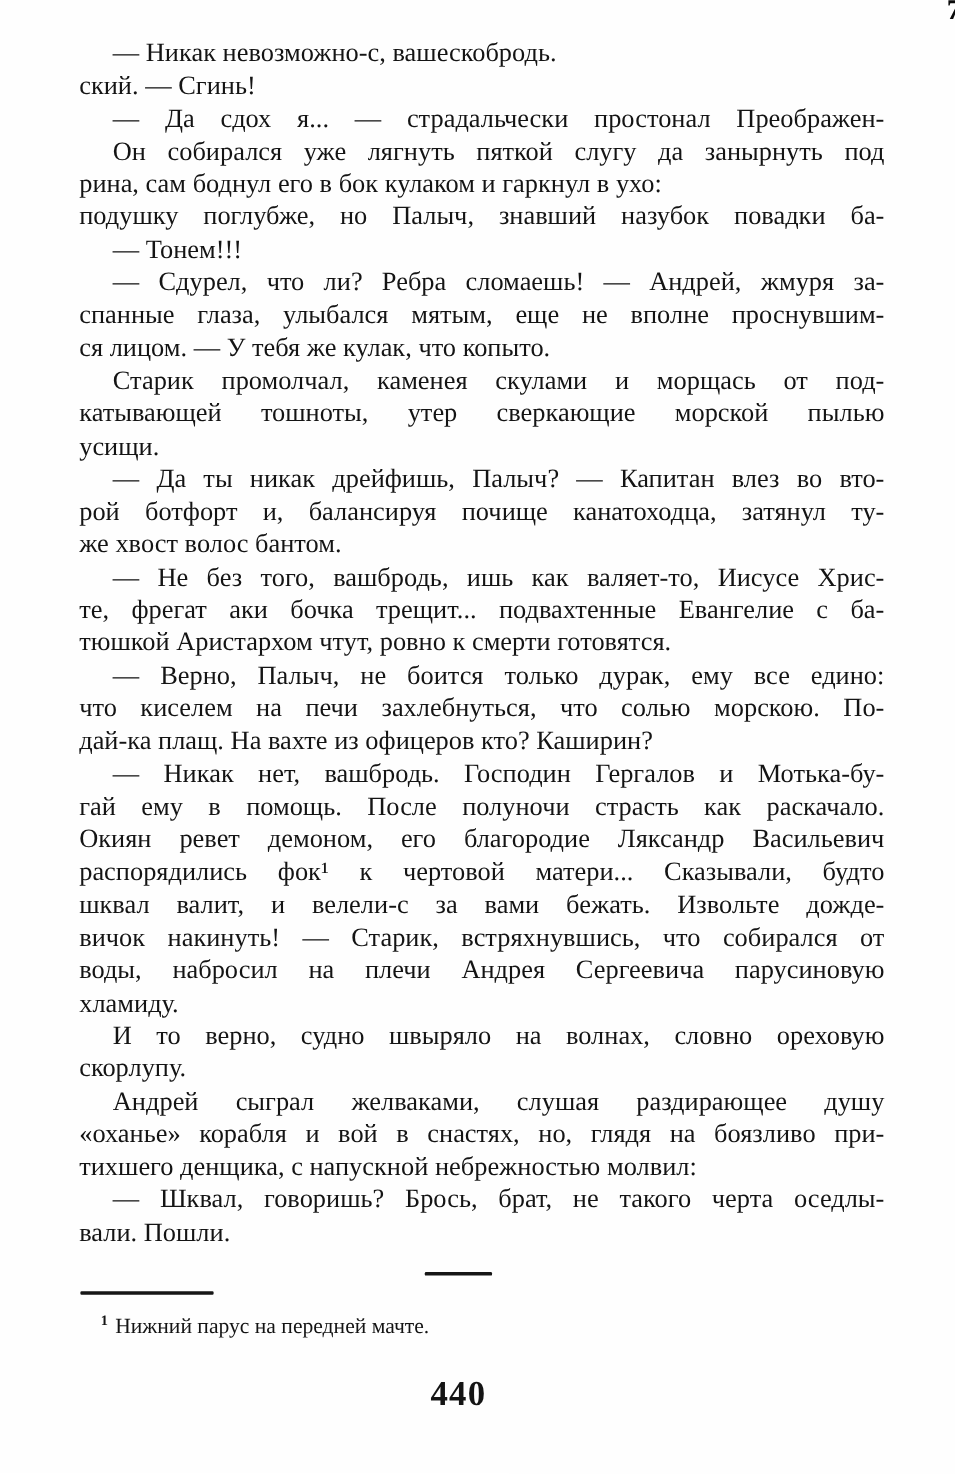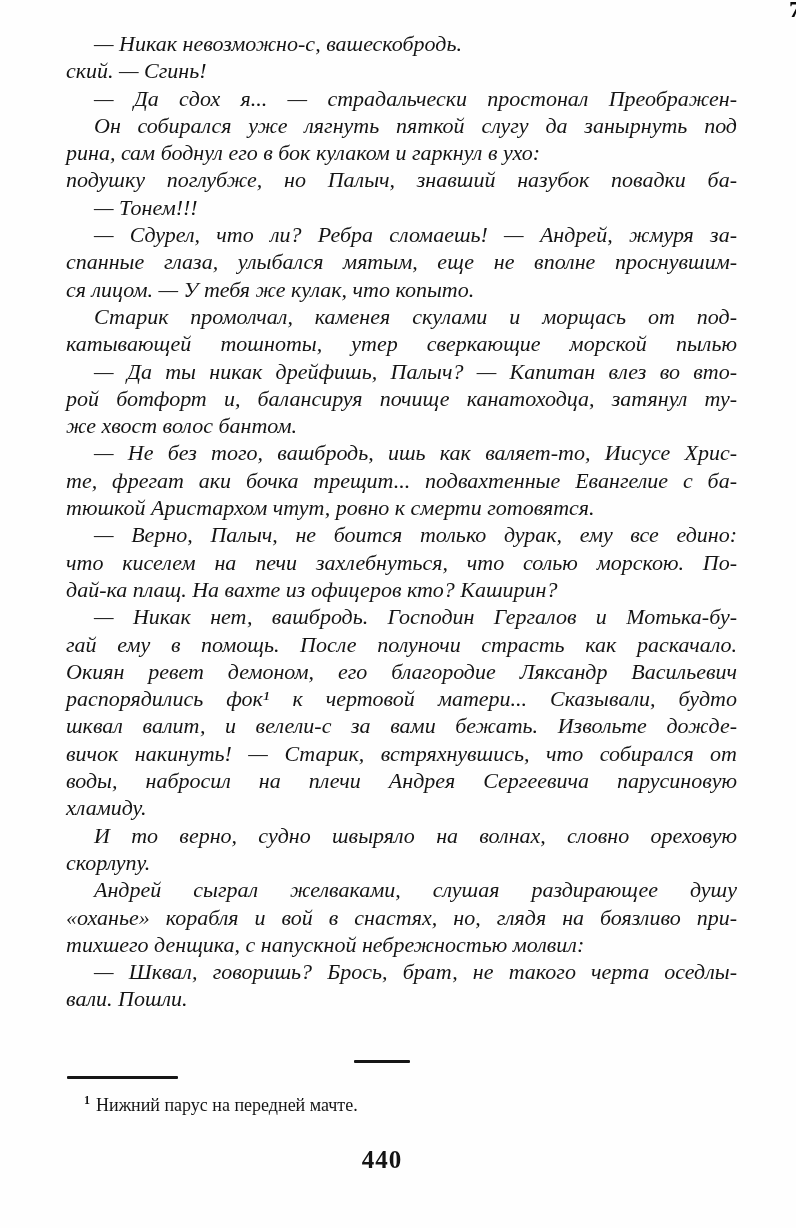--- a/index.html
+++ b/index.html
@@ -17,21 +17,21 @@
     color: #141414;
   }
   .text-block {
     position: absolute;
     left: 66px;
     top: 30px;
     width: 671px;
     font-size: 22px;
     line-height: 27.3px;
   }
-  .para { margin: 0; font-style: italic; }
+  .para { margin: 0; }
   .line {
     text-align: left;
     min-height: 27.3px;
   }
   .line.just {
     text-align: justify;
     text-align-last: justify;
   }
   .line.first {
     text-indent: 28px;
@@ -66,21 +66,21 @@
     font-size: 12px;
     font-weight: 700;
     margin-right: 6px;
   }
   .page-number {
     position: absolute;
     left: 0;
     right: 32px;
     top: 1146px;
     text-align: center;
-    font-size: 25px;
+    font-size: 29px;
     font-weight: 700;
     letter-spacing: 1px;
   }
   .corner-mark {
     position: absolute;
     top: -4px;
     right: -5px;
     font-size: 24px;
     font-weight: 700;
     color: #0a0a0a;
@@ -110,20 +110,21 @@
         <div class="line first">— Тонем!!!</div>
       </div>
       <div class="para">
         <div class="line just first">— Сдурел, что ли? Ребра сломаешь! — Андрей, жмуря за-</div>
         <div class="line just">спанные глаза, улыбался мятым, еще не вполне проснувшим-</div>
         <div class="line">ся лицом. — У тебя же кулак, что копыто.</div>
       </div>
       <div class="para">
         <div class="line just first">Старик промолчал, каменея скулами и морщась от под-</div>
         <div class="line just">катывающей тошноты, утер сверкающие морской пылью</div>
+        <div class="line">усищи.</div>
       </div>
       <div class="para">
         <div class="line just first">— Да ты никак дрейфишь, Палыч? — Капитан влез во вто-</div>
         <div class="line just">рой ботфорт и, балансируя почище канатоходца, затянул ту-</div>
         <div class="line">же хвост волос бантом.</div>
       </div>
       <div class="para">
         <div class="line just first">— Не без того, вашбродь, ишь как валяет-то, Иисусе Хрис-</div>
         <div class="line just">те, фрегат аки бочка трещит... подвахтенные Евангелие с ба-</div>
         <div class="line">тюшкой Аристархом чтут, ровно к смерти готовятся.</div>

